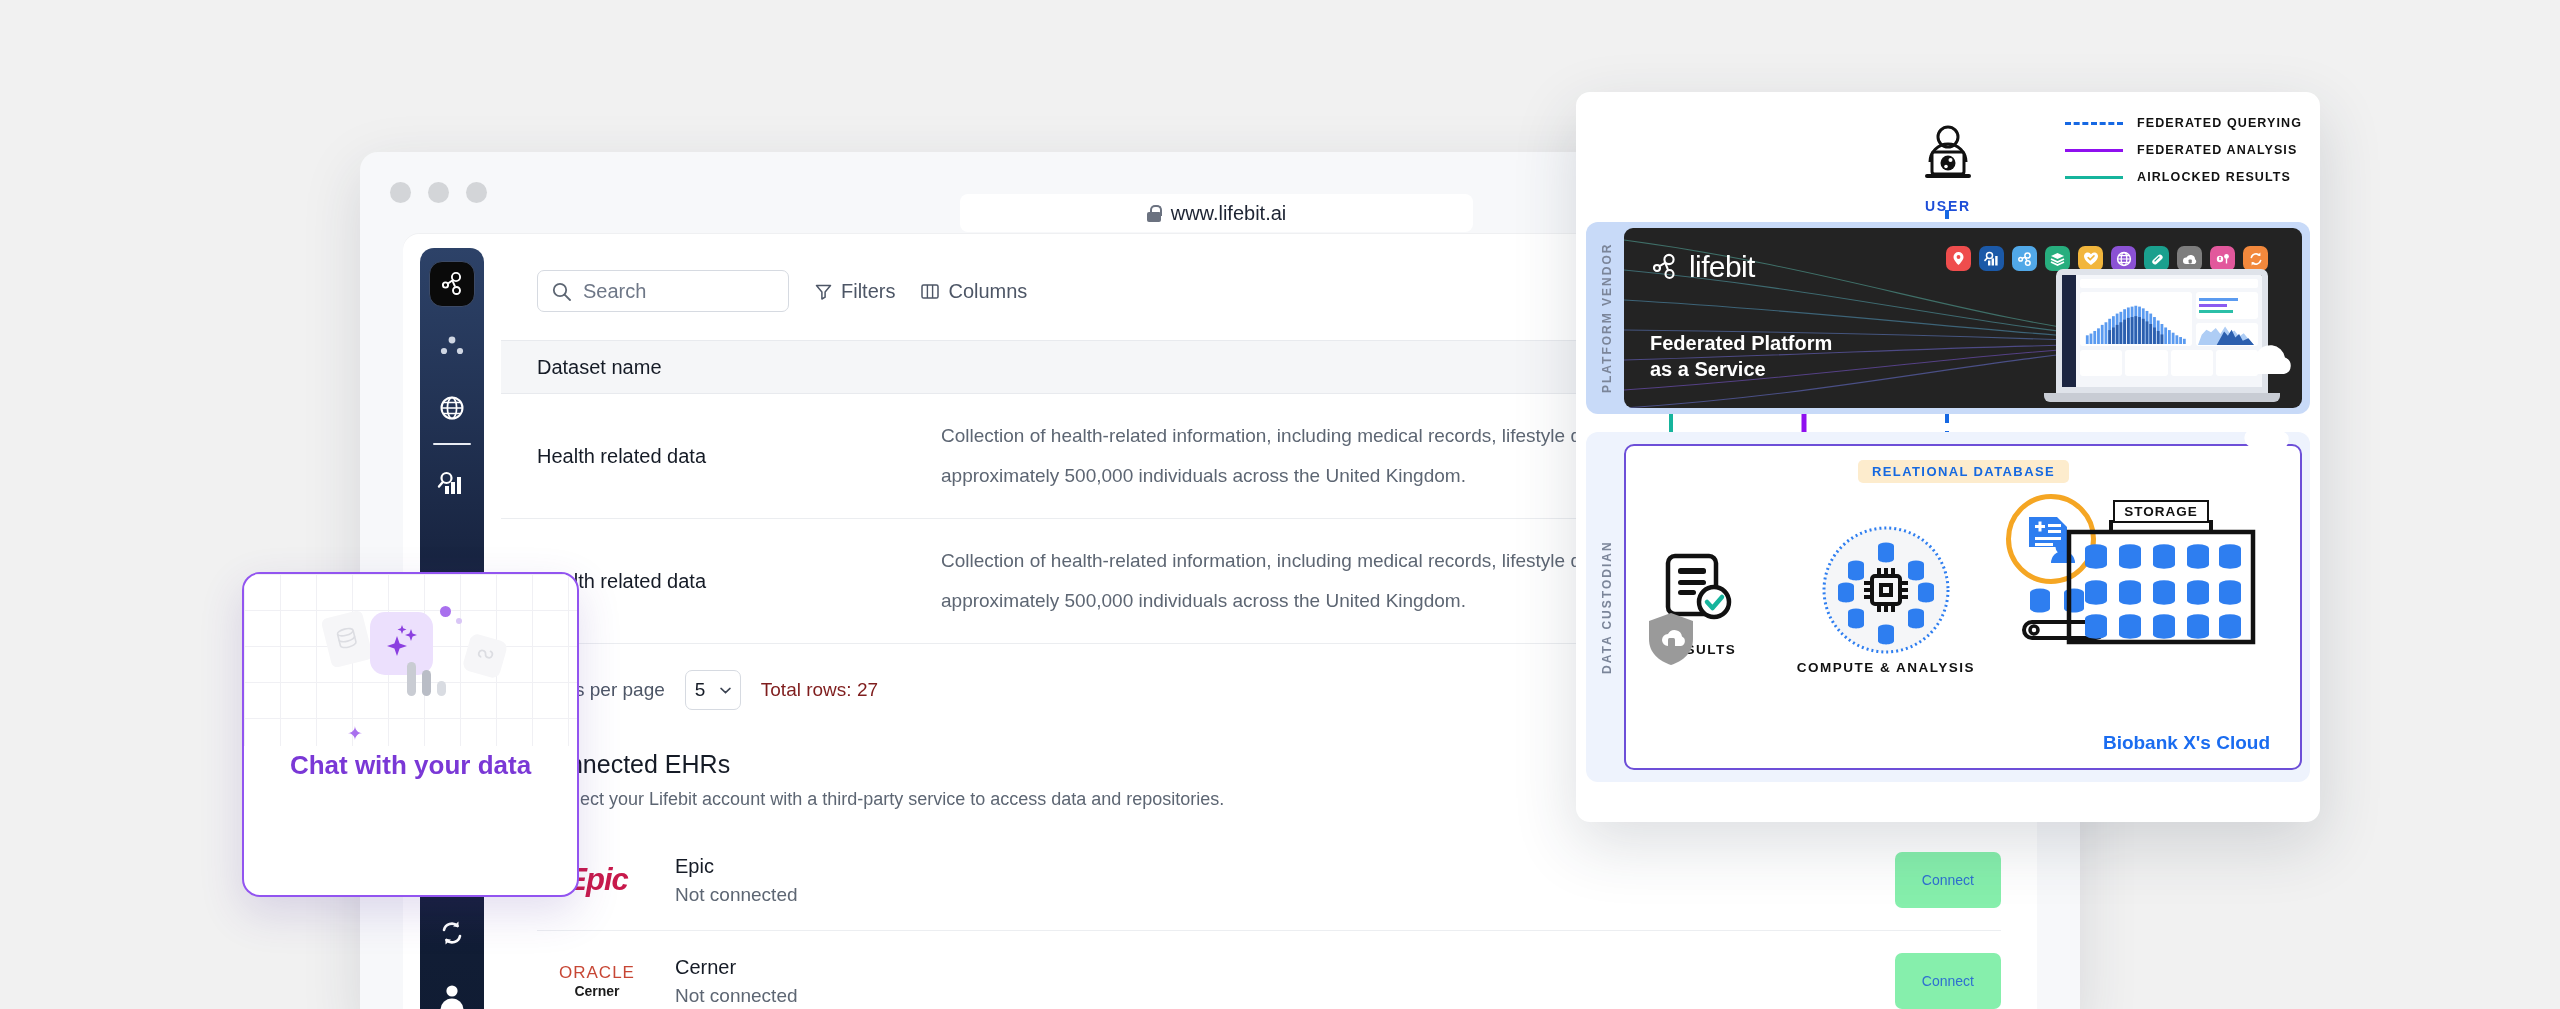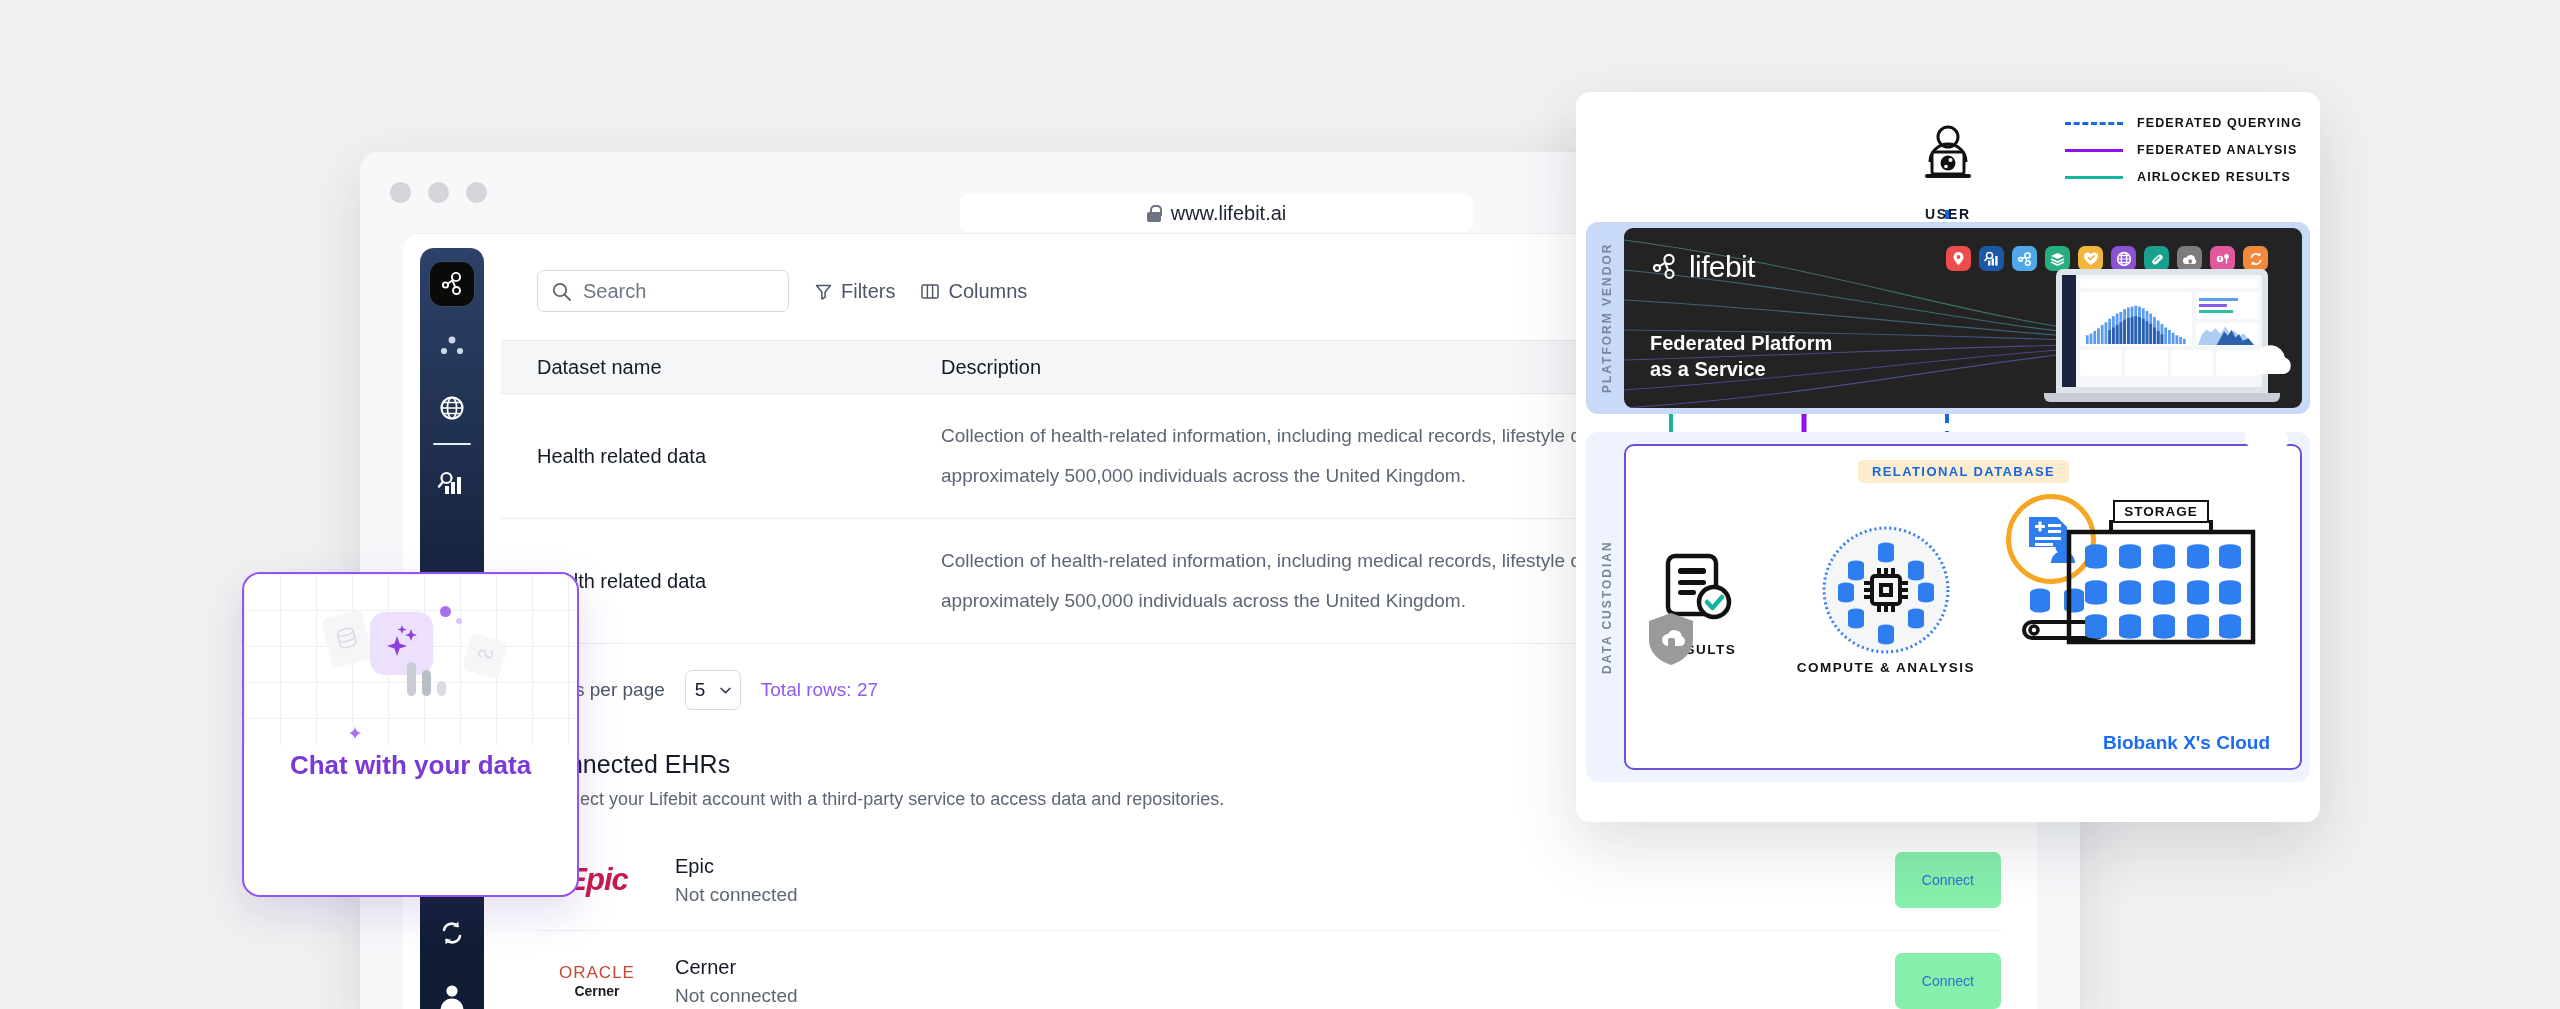--- a/index.html
+++ b/index.html
@@ -97,21 +97,21 @@
   .trow { display: flex; border-bottom: 1px solid #ebedf0; padding: 22px 0; }
   .td-1 { width: 440px; padding-left: 36px; font-size: 20px; color: #151b26; display:flex; align-items:center; }
   .td-2 { flex: 1; font-size: 19px; color: #5d6673; line-height: 40px; padding-right: 40px; }
 
   .pager { display:flex; align-items:center; gap:20px; padding: 26px 0 0 36px; font-size: 19px; color:#4d5666; }
   .select {
     width: 56px; height: 40px; border:1px solid #d6dae1; border-radius:7px;
     display:flex; align-items:center; justify-content:space-between; padding:0 9px;
     font-size:19px; color:#151b26; background:#fff;
   }
-  .total { color:#8b5cf6; }
+  .total { color:#7f1d1d; }
 
   
   .ehr { padding: 40px 0 0 36px; }
   .ehr-title { font-size: 25px; color:#151b26; font-weight: 400; }
   .ehr-sub { font-size: 18px; color:#5d6673; margin-top: 10px; }
   .ehr-row {
     display:flex; align-items:center; padding: 22px 0;
     border-bottom: 1px solid #eceef1; margin-right: 36px;
   }
   .ehr-logo { width: 120px; display:flex; align-items:center; justify-content:center; }
@@ -174,21 +174,21 @@
     background: #fff; border-radius: 14px;
     box-shadow: 0 22px 64px rgba(40,48,70,.16);
     overflow: hidden;
   }
   .legend { position:absolute; right: 18px; top: 24px; }
   .leg-row { display:flex; align-items:center; gap: 14px; margin-bottom: 13px; }
   .leg-line { width: 58px; height: 0; }
   .leg-txt { font-size: 12.5px; font-weight: 700; letter-spacing: 1.1px; color:#111; }
 
   .user-block { position:absolute; left: 332px; top: 32px; width: 80px; text-align:center; }
-  .user-lbl { font-size: 14px; font-weight: 700; letter-spacing: 1.8px; color:#0f172a; margin-top: 16px; }
+  .user-lbl { font-size: 14px; font-weight: 700; letter-spacing: 1.8px; color:#1d4ed8; margin-top: 8px; }
 
   .band-vendor {
     position:absolute; left: 10px; top: 130px; width: 724px; height: 192px;
     background:#c8daf8; border-radius: 12px;
   }
   .band-lbl {
     position:absolute; left: 8px; top: 0; width: 26px; height: 100%;
     display:flex; align-items:center; justify-content:center;
     font-size: 12px; font-weight: 700; letter-spacing: 2px; color:#7b8599;
     writing-mode: vertical-rl; transform: rotate(180deg);
@@ -323,21 +323,20 @@
             <rect x="1" y="2" width="16" height="13" rx="1.6" fill="none" stroke="#4d5666" stroke-width="1.5"></rect>
             <path d="M6.4 2v13M11.6 2v13" stroke="#4d5666" stroke-width="1.4"></path>
           </svg>
           <span>Columns</span>
         </div>
       </div>
 
       <div class="table">
         <div class="thead">
           <div class="th th-1">Dataset name</div>
-          <div class="th th-2">Description</div>
         </div>
         <div class="trow">
           <div class="td-1">Health related data</div>
           <div class="td-2">Collection of health-related information, including medical records, lifestyle data, and genetic profiles, gathered from approximately 500,000 individuals across the United Kingdom.</div>
         </div>
         <div class="trow">
           <div class="td-1">Health related data</div>
           <div class="td-2">Collection of health-related information, including medical records, lifestyle data, and genetic profiles, gathered from approximately 500,000 individuals across the United Kingdom.</div>
         </div>
       </div>

